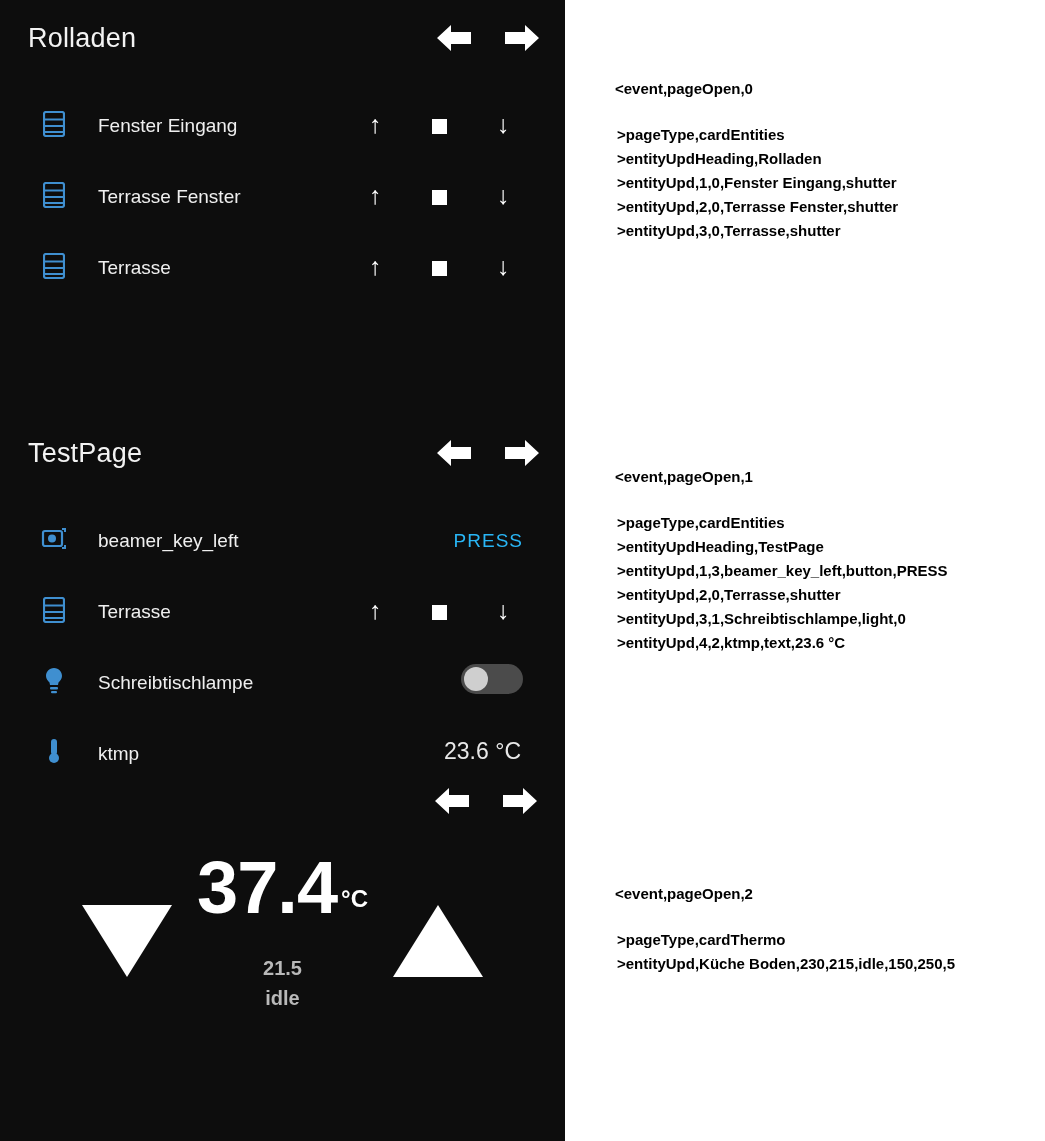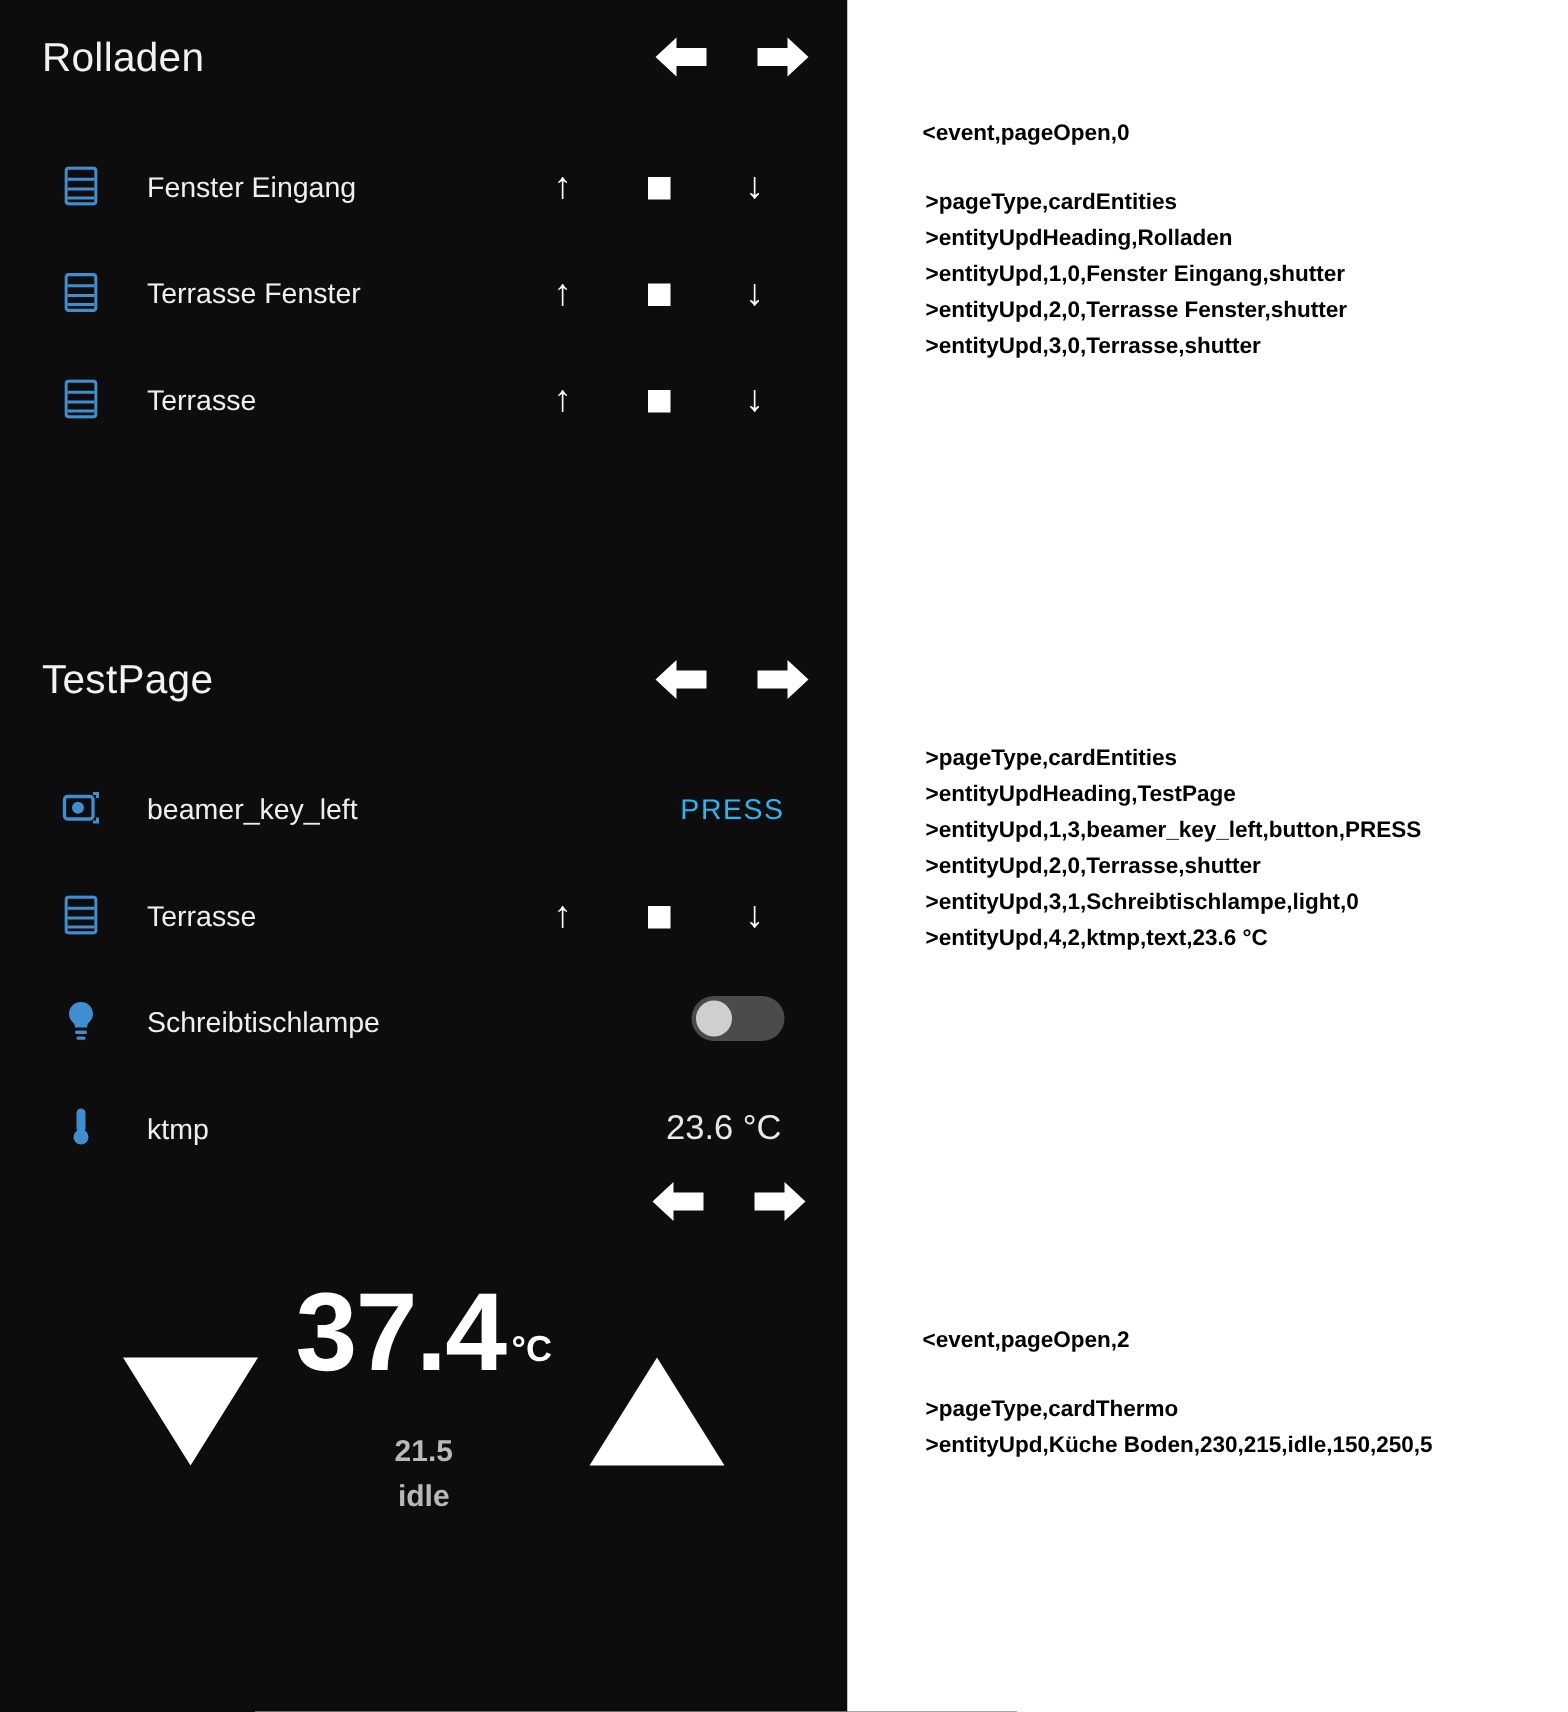--- a/index.html
+++ b/index.html
@@ -380,20 +380,21 @@
       <div class="log-lines">
         <div class="log-line">&gt;pageType,cardEntities</div>
         <div class="log-line">&gt;entityUpdHeading,Rolladen</div>
         <div class="log-line">&gt;entityUpd,1,0,Fenster Eingang,shutter</div>
         <div class="log-line">&gt;entityUpd,2,0,Terrasse Fenster,shutter</div>
         <div class="log-line">&gt;entityUpd,3,0,Terrasse,shutter</div>
       </div>
     </div>
 
     <div class="log-block" style="top:468px;">
+      <div class="log-event">&lt;event,pageOpen,1</div>
       <div class="log-lines">
         <div class="log-line">&gt;pageType,cardEntities</div>
         <div class="log-line">&gt;entityUpdHeading,TestPage</div>
         <div class="log-line">&gt;entityUpd,1,3,beamer_key_left,button,PRESS</div>
         <div class="log-line">&gt;entityUpd,2,0,Terrasse,shutter</div>
         <div class="log-line">&gt;entityUpd,3,1,Schreibtischlampe,light,0</div>
         <div class="log-line">&gt;entityUpd,4,2,ktmp,text,23.6 °C</div>
       </div>
     </div>
 

